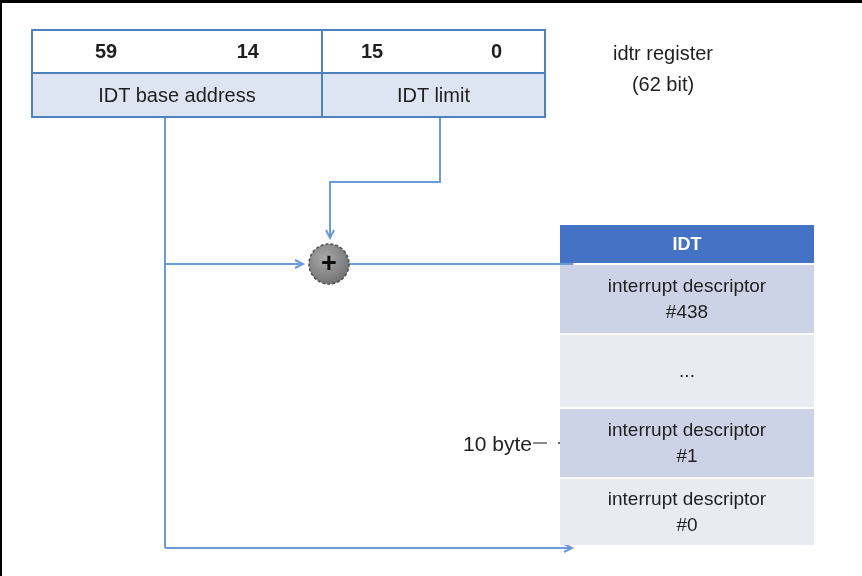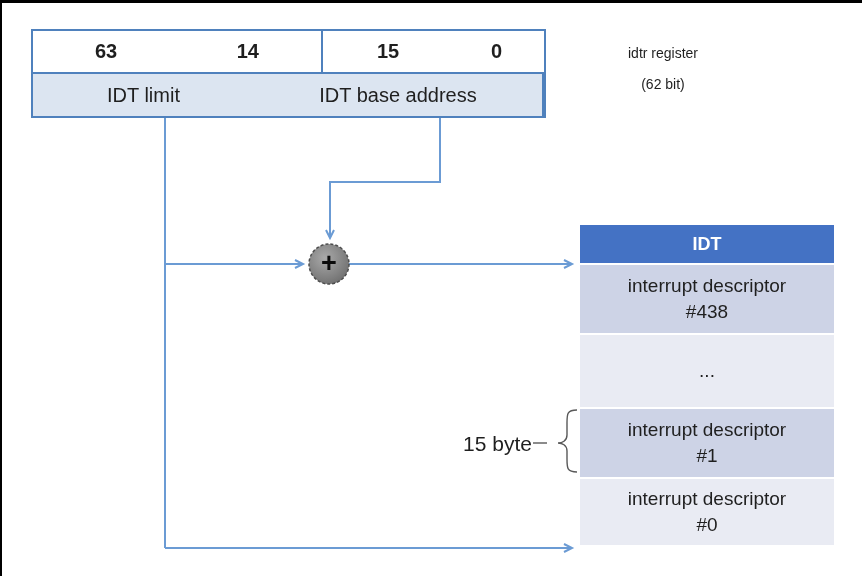--- a/index.html
+++ b/index.html
@@ -27,37 +27,37 @@
     display:flex;flex-direction:column;background:#fff;
   }
   .reg-row{display:flex;flex:0 0 auto;}
   .reg-row.bits{height:41px;border-bottom:2px solid var(--register-border);}
   .reg-row.labels{flex:1 1 auto;background:var(--register-fill);}
   .reg-cell{display:flex;align-items:center;box-sizing:border-box;}
   .reg-cell.base{width:290px;border-right:2px solid var(--register-border);}
   .reg-cell.limit{flex:1;}
   .bits .reg-cell{justify-content:space-between;font-weight:bold;font-size:20px;}
   .bits .base{padding:0 62px 0 62px;}
-  .bits .limit{padding:0 42px 0 54px;}
+  .bits .limit{padding:0 42px 0 38px;}
   .labels .reg-cell{justify-content:center;font-size:20px;}
 
   .idtr-caption{
     position:absolute;left:578px;top:38px;width:170px;
-    text-align:center;font-size:14px;line-height:31px;
+    text-align:center;font-size:20px;line-height:31px;
   }
 
   
   .plus-glyph{
     position:absolute;left:309px;top:243px;width:40px;height:40px;
     display:flex;align-items:center;justify-content:center;
     font-size:27px;font-weight:bold;color:#0b0b0b;
   }
 
   
-  .idt-table{position:absolute;left:580px;top:225px;width:254px;}
+  .idt-table{position:absolute;left:560px;top:225px;width:254px;}
   .idt-header{
     height:38px;background:var(--accent-blue);color:#fff;
     font-weight:bold;font-size:18px;display:flex;align-items:center;justify-content:center;
     margin-bottom:2px;
   }
   .idt-row{
     display:flex;flex-direction:column;align-items:center;justify-content:center;
     font-size:19px;line-height:26px;margin-bottom:2px;text-align:center;
   }
   .idt-row.dark{background:var(--row-dark);}
@@ -82,34 +82,34 @@
 <body>
 
 <div id="stage">
 
   <div class="edge-top"></div>
   <div class="edge-left"></div>
 
   <div class="register">
     <div class="reg-row bits">
       <div class="reg-cell base">
-        <span>63</span>
+        <span>59</span>
         <span>14</span>
       </div>
       <div class="reg-cell limit">
         <span>15</span>
         <span>0</span>
       </div>
     </div>
     <div class="reg-row labels">
+      <div class="reg-cell base">
+        <span>IDT base address</span>
+      </div>
       <div class="reg-cell limit">
         <span>IDT limit</span>
-      </div>
-      <div class="reg-cell base">
-        <span>IDT base address</span>
       </div>
     </div>
   </div>
 
   <div class="idtr-caption">
     <div>idtr register</div>
     <div>(62 bit)</div>
   </div>
 
   <svg class="overlay" viewBox="0 0 862 576">
@@ -131,21 +131,21 @@
     <path d="M349,264 L572,264" class="blue-line" marker-end="url(#arrow)"></path>
 
     <circle cx="329" cy="264" r="20" fill="url(#grayGrad)" class="adder-circle"></circle>
 
     <path d="M533,443 L547,443" class="brace"></path>
     <path d="M577,410 C567,410 567,414 567,423 L567,435 C567,441 562,443 558,443 C562,443 567,445 567,451 L567,459 C567,468 567,472 577,472" class="brace"></path>
   </svg>
 
   <div class="plus-glyph">+</div>
 
-  <div class="size-label">15 byte</div>
+  <div class="size-label">10 byte</div>
 
   <div class="idt-table">
     <div class="idt-header">IDT</div>
     <div class="idt-row dark r255">
       <div>interrupt descriptor</div>
       <div>#438</div>
     </div>
     <div class="idt-row light rdots">
       <div>...</div>
     </div>

